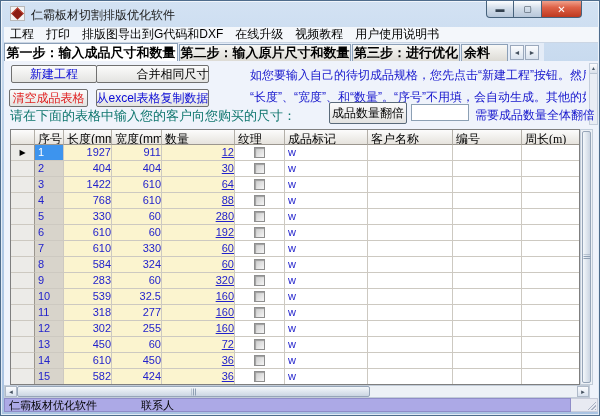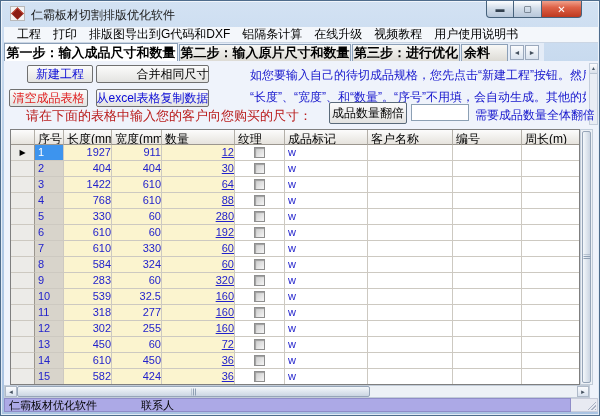--- a/index.html
+++ b/index.html
@@ -20,70 +20,70 @@
   .wbtn{height:17px;border:1px solid #46627C;border-top:none;
     background:linear-gradient(#FDFEFF,#D3DEEA 45%,#B7C7DA);
     display:flex;align-items:center;justify-content:center;font-size:9px;color:#33414F;}
   .wbtn.min{width:28px;border-radius:0 0 0 4px;}
   .wbtn.max{width:27px;border-left:none;border-right:none;}
   .wbtn.close{width:41px;border-radius:0 0 4px 0;color:#fff;font-size:10px;
     background:linear-gradient(#F0A18C,#DE6248 40%,#BE3920);}
 
   
   .menubar{position:absolute;left:3px;top:26px;width:594px;height:16px;background:#F4F7FB;
-    border-bottom:1px solid #CBD6E4;display:flex;align-items:center;padding-left:7px;font-size:12px;}
+    border-bottom:1px solid #CBD6E4;display:flex;align-items:center;padding-left:0;font-size:12px;}
   .menu-item{padding:0 6px;color:#000;white-space:nowrap;}
 
   
   .tabstrip{position:absolute;left:3px;top:42px;width:540px;height:18px;background:#E4ECF7;
     display:flex;align-items:flex-end;}
   .tab{height:17px;border:1px solid #8CA0B8;border-bottom:none;margin-right:1px;
     background:linear-gradient(#F8F8F6,#DDDBD5);font-weight:bold;font-size:13px;color:#000;
     display:flex;align-items:center;justify-content:center;white-space:nowrap;overflow:hidden;padding:0 2px;}
   .tab.active{height:18px;background:#FFFFFF;}
   .tab.clipped{width:47px;justify-content:flex-start;}
   .tab-arrow{width:14px;height:15px;margin:0 0 1px 1px;border:1px solid #9AA8BC;
     background:linear-gradient(#FBFCFE,#D9E2EE);font-size:7px;color:#44505E;
     display:flex;align-items:center;justify-content:center;}
 
   
   .content{position:absolute;left:3px;top:60px;width:594px;height:337px;background:#EFF3FB;}
   .btn{position:absolute;border:1px solid #707070;border-radius:2px;font-size:12px;
     background:linear-gradient(#FBFBFB,#E3E3E1);display:flex;align-items:center;justify-content:center;
     white-space:nowrap;}
-  #btn-new{left:23px;top:4px;width:66px;height:18px;color:#0B0BD6;}
+  #btn-new{left:7px;top:4px;width:86px;height:18px;color:#0B0BD6;}
   #btn-merge{left:92px;top:4px;width:113px;height:18px;color:#000;padding-left:40px;}
   #btn-clear{left:5px;top:28px;width:79px;height:18px;color:#E02020;}
   #btn-excel{left:92px;top:28px;width:113px;height:18px;color:#0B0BD6;}
   .hint-line{position:absolute;left:246px;width:336px;height:15px;font-size:12px;color:#1414CC;
     white-space:nowrap;overflow:hidden;}
   #hint1{top:6px;} #hint2{top:28px;}
   .mini-sb{position:absolute;left:585px;top:2px;width:9px;height:62px;background:#E9EDF4;
     border:1px solid #C4CEDC;}
   .mini-sb .up{height:10px;background:linear-gradient(#FDFDFE,#D9E0EA);border-bottom:1px solid #BAC5D3;
     font-size:5px;line-height:9px;text-align:center;color:#4A5A6A;}
-  .prompt{position:absolute;left:22px;top:46px;font-size:13px;color:#b91c1c;white-space:nowrap;}
+  .prompt{position:absolute;left:6px;top:46px;font-size:13px;color:#0f766e;white-space:nowrap;}
   #btn-double{left:325px;top:41px;width:78px;height:22px;color:#000;border-color:#5A6A7A;}
   .dbl-input{position:absolute;left:407px;top:43px;width:58px;height:17px;border:1px solid #8CA0B4;
     background:#fff;font-size:11px;padding:0 2px;}
   .dbl-hint{position:absolute;left:471px;top:46px;width:119px;font-size:12px;color:#1414CC;
     white-space:nowrap;overflow:hidden;}
 
   
   .grid{position:absolute;left:6px;top:68px;width:570px;height:256px;border:1px solid #7F7F7F;
     background:#fff;overflow:hidden;}
   .ghead{display:flex;height:15px;}
   .hc{border-right:1px solid #B3AFA8;border-bottom:1px solid #9B968E;
     background:linear-gradient(#FCFCFC,#E6E3DD);font-size:12px;color:#000;
     padding:1px 0 0 3px;white-space:nowrap;overflow:hidden;}
   .grow{display:flex;height:16px;}
   .gc{border-right:1px solid #CDC9C1;border-bottom:1px solid #CDC9C1;font-size:11px;color:#2222CC;
     padding:1px 0 0 3px;white-space:nowrap;overflow:hidden;}
   .c0{width:24px;} .c1{width:29px;} .c2{width:48px;} .c3{width:50px;} .c4{width:73px;text-decoration:underline;}
-  .c5{width:50px;} .c6{width:83px;} .c7{width:85px;} .c8{width:69px;} .c9{width:57px;border-right:none;}
+  .c5{width:50px;} .c6{width:83px;} .c7{width:85px;} .c8{width:69px;} .c9{width:57px;border-right:none;font-family:Liberation Serif, serif;}
   .selcell{background:#ECEBE8;border-right:1px solid #9B968E;color:#000;font-size:8px;
     display:flex;align-items:center;justify-content:center;padding:0;}
   .idcell{background:#D8D4CB;}
   .idcell.idsel{background:#3D94EE;color:#FFFFFF;}
   .ycell{background:#FBF4CF;text-align:right;}
   .wcell{background:#FFFFFF;}
   .cbcell{display:flex;align-items:center;justify-content:center;padding:0;}
   .cb{width:11px;height:11px;border:1px solid #8E8E8E;background:linear-gradient(135deg,#C9C9C9,#F5F5F5);
     box-shadow:inset 1px 1px 1px #9E9E9E;}
 
@@ -138,21 +138,20 @@
       <div class="wbtn close">
           <span>✕</span>
         </div>
     </div>
   </div>
 
   <div class="menubar">
     <span class="menu-item">工程</span>
     <span class="menu-item">打印</span>
     <span class="menu-item">排版图导出到G代码和DXF</span>
-    <span class="menu-item">铝隔条计算</span>
     <span class="menu-item">在线升级</span>
     <span class="menu-item">视频教程</span>
     <span class="menu-item">用户使用说明书</span>
   </div>
 
   <div class="tabstrip">
     <div class="tab active" style="width:174px;">第一步：输入成品尺寸和数量</div>
     <div class="tab" style="width:172px;">第二步：输入原片尺寸和数量</div>
     <div class="tab" style="width:108px;">第三步：进行优化</div>
     <div class="tab clipped">余料</div>

